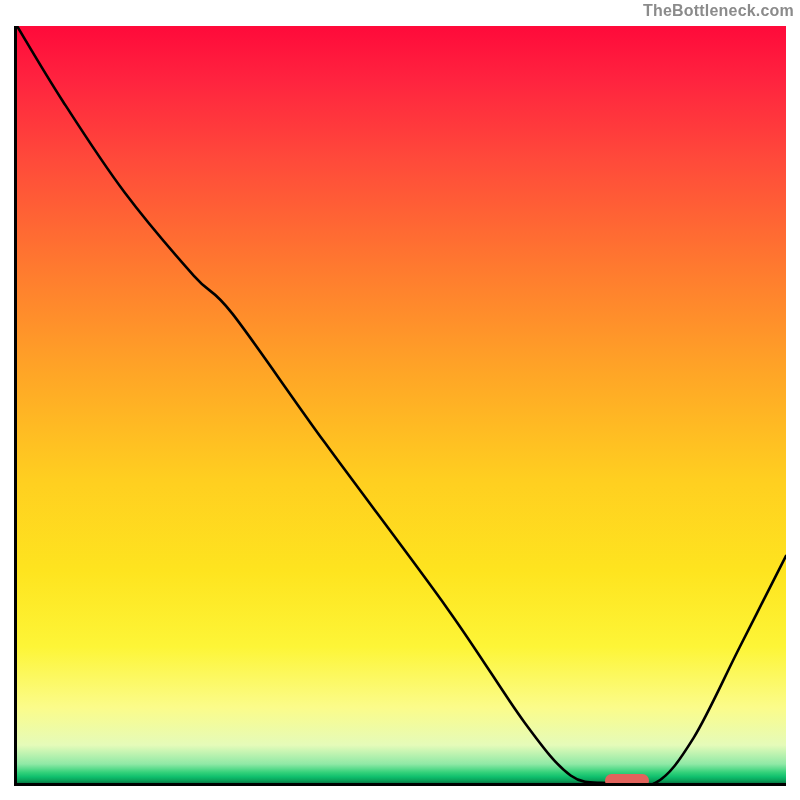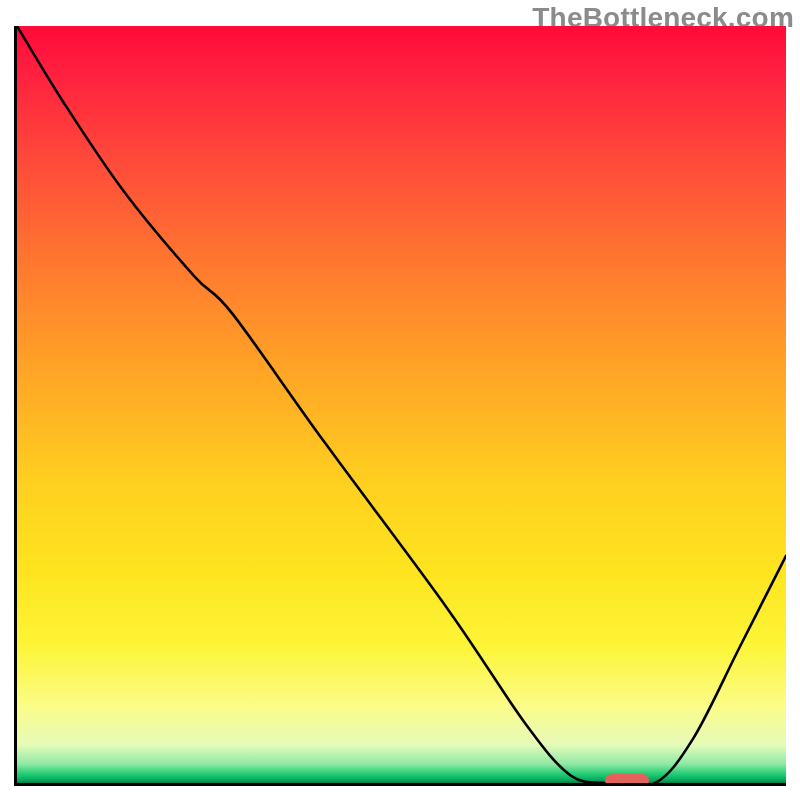--- a/index.html
+++ b/index.html
@@ -7,21 +7,21 @@
   .chart-wrap {
     position: relative;
     width: 800px;
     height: 800px;
   }
   .watermark {
     position: absolute;
     top: 2px;
     right: 6px;
     font-family: Arial, Helvetica, sans-serif;
-    font-size: 28px;
+    font-size: 16px;
     font-weight: 600;
     color: #8b8b8b;
     letter-spacing: 0.2px;
   }
   .plot-area {
     position: absolute;
     left: 14px;
     top: 26px;
     width: 772px;
     height: 760px;

